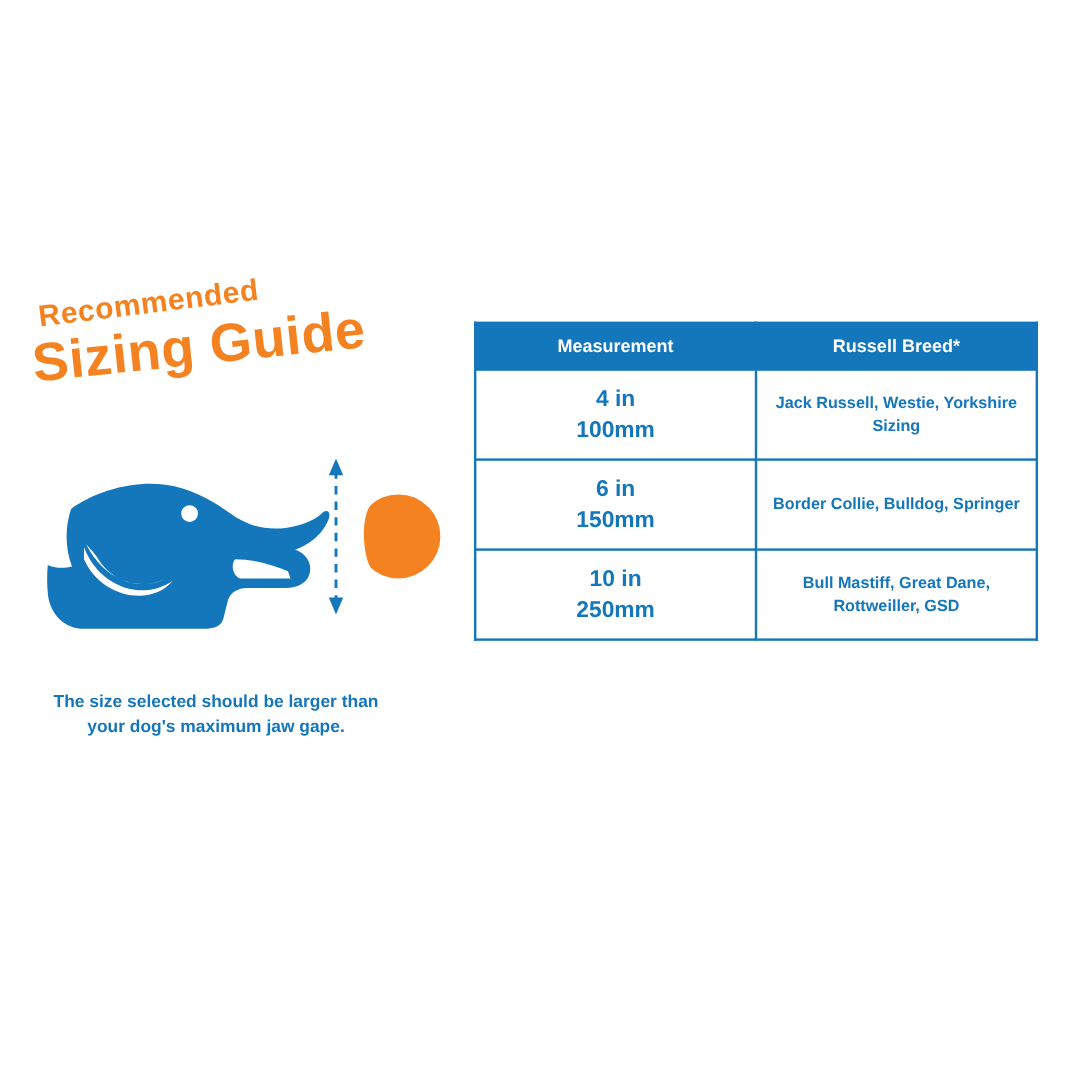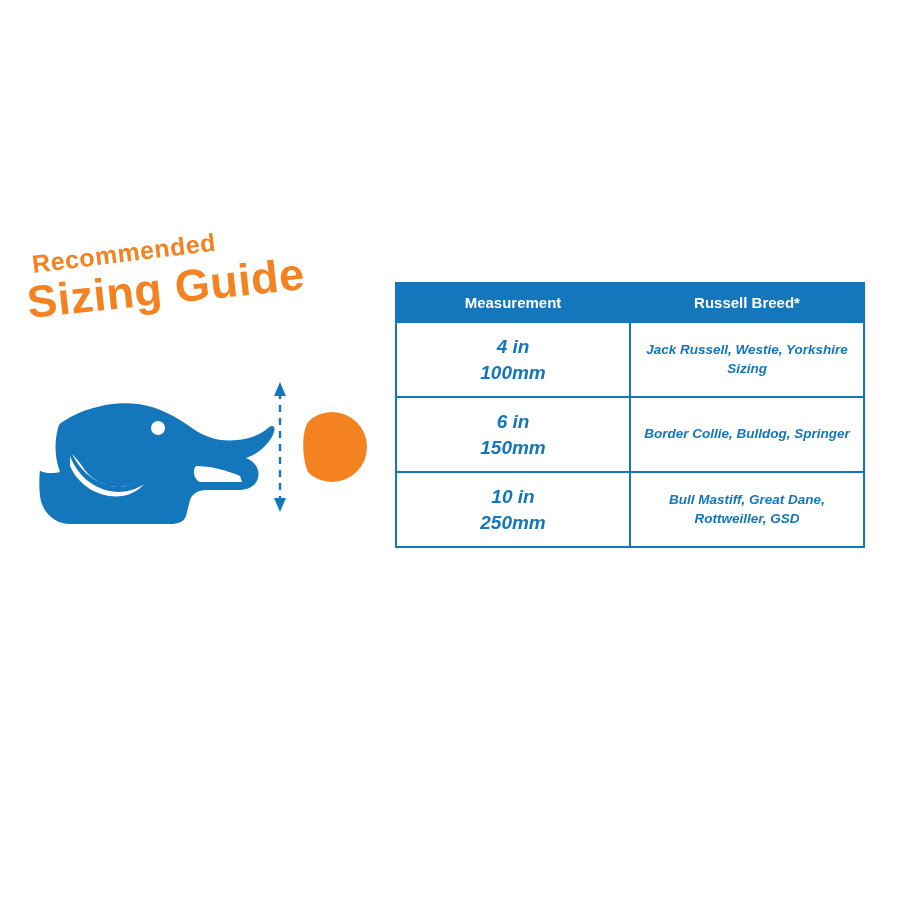--- a/index.html
+++ b/index.html
@@ -67,21 +67,21 @@
     color: #1476BB;
     font-size: 14.5px;
     font-weight: bold;
     line-height: 1.45;
   }
 
   
   #size-table {
     position: absolute;
     left: 395px;
-    top: 282px;
+    top: 268px;
     width: 470px;
     border-collapse: collapse;
     table-layout: fixed;
   }
   #size-table th,
   #size-table td {
     border: 2px solid #1476BB;
     text-align: center;
     vertical-align: middle;
   }
@@ -89,21 +89,20 @@
     background: #1476BB;
     color: #ffffff;
     font-size: 15px;
     font-weight: bold;
     padding: 10px 4px;
     border-color: #1476BB;
   }
   #size-table td {
     color: #1476BB;
     padding: 8px 6px;
-    font-style: italic;
   }
   td.measure {
     width: 200px;
     font-size: 19px;
     font-weight: bold;
     line-height: 1.35;
   }
   td.breed {
     width: 268px;
     font-size: 13.5px;
@@ -156,20 +155,21 @@
       </g>
 
       <g>
         <circle cx="322" cy="77" r="35" fill="#F58220"></circle>
         <path d="M300 49 C286 62, 286 92, 300 105 C292 94, 290 60, 300 49 Z" fill="#ffffff"></path>
         <path d="M302 47 C288 61, 288 93, 302 107 C280 96, 278 58, 302 47 Z" fill="#ffffff"></path>
       </g>
     </svg>
   </div>
 
+  <div id="caption">The size selected should be larger than your dog's maximum jaw gape.</div>
 </div>
 
 <table id="size-table">
   <thead>
     <tr>
       <th>Measurement</th>
       <th>Russell Breed*</th>
     </tr>
   </thead>
   <tbody>

